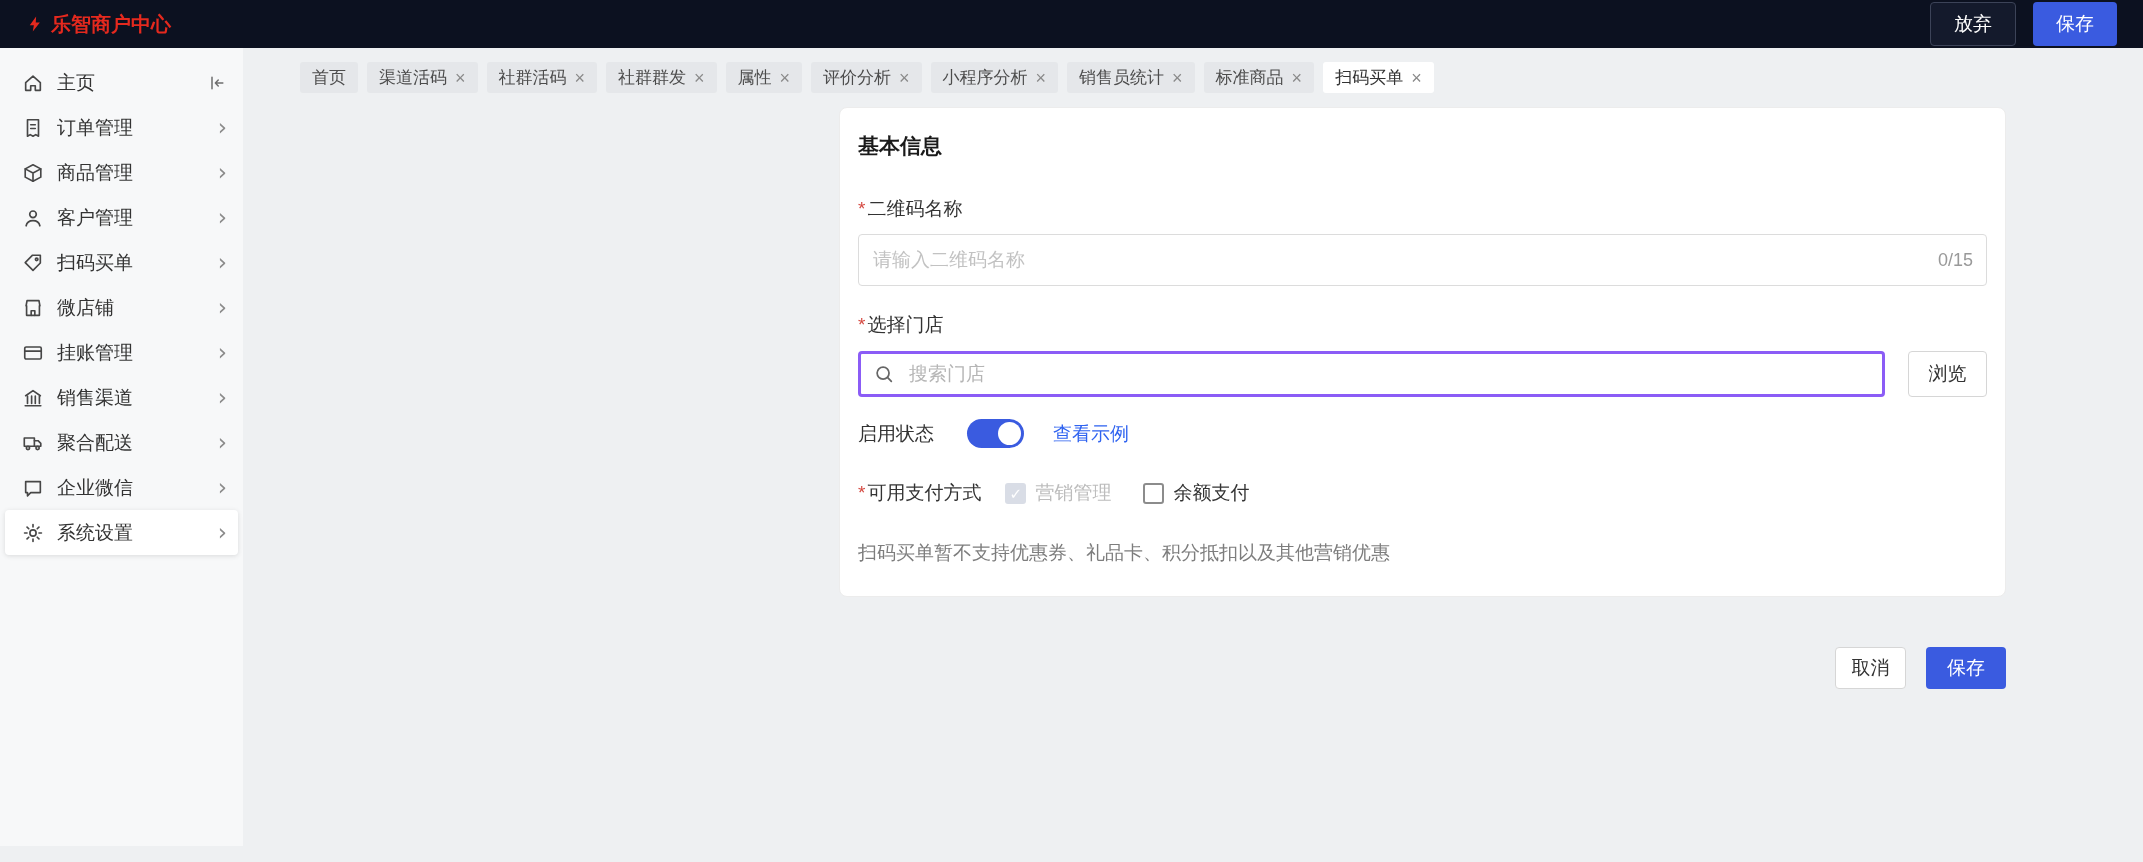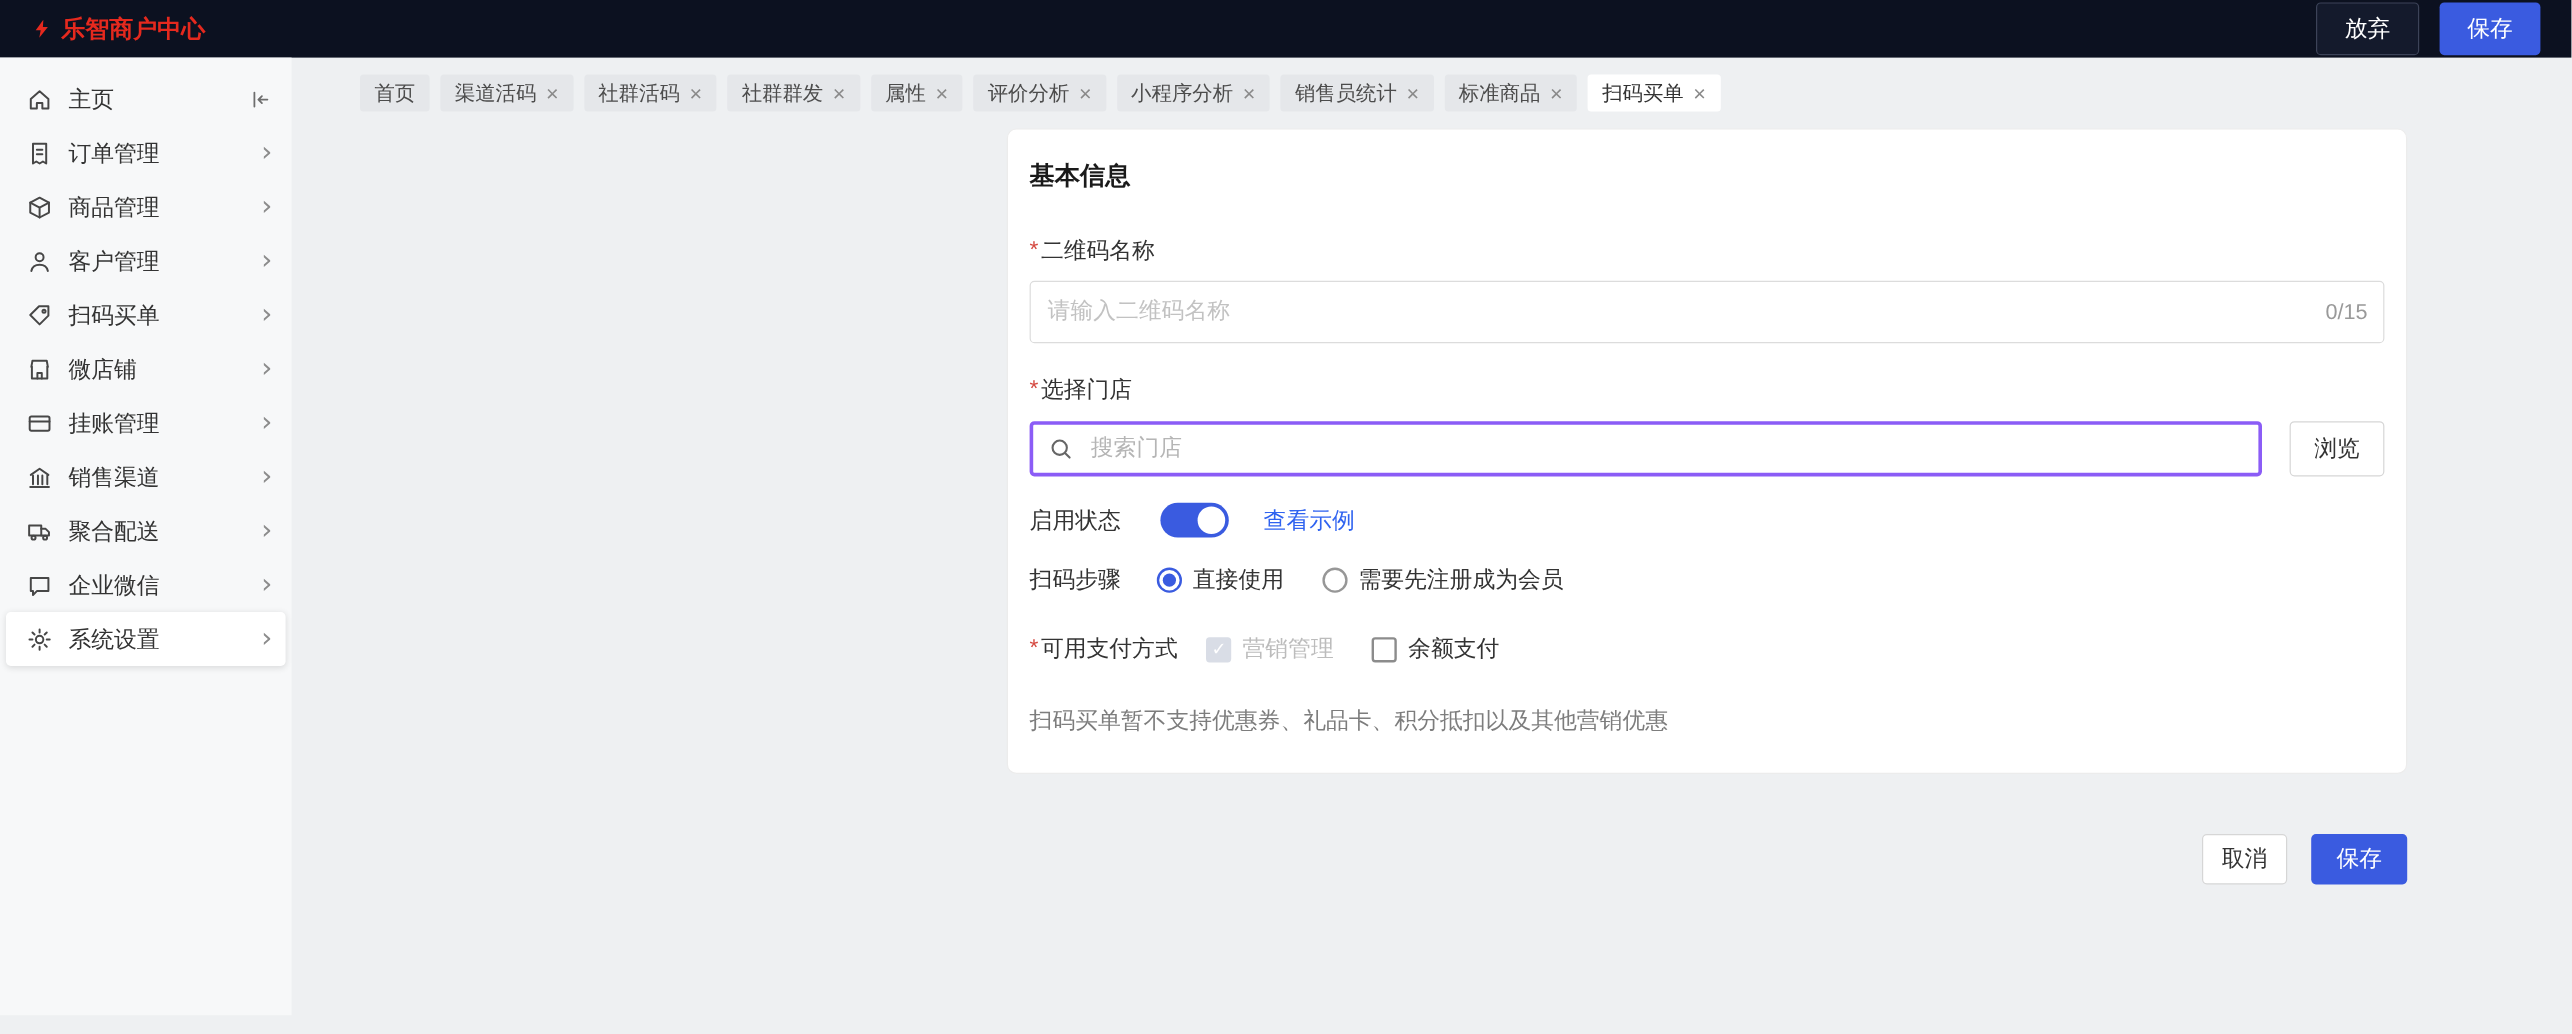--- a/index.html
+++ b/index.html
@@ -319,31 +319,20 @@
         </div>
 
         <div class="row row-status">
           <span>启用状态</span>
           <div class="toggle">
             <div class="knob"></div>
           </div>
           <span class="link">查看示例</span>
         </div>
 
-        <div class="row row-steps">
-          <span>扫码步骤</span>
-          <span class="option gap30">
-            <span class="radio checked"></span>
-            <span>直接使用</span>
-          </span>
-          <span class="option gap32">
-            <span class="radio un"></span>
-            <span>需要先注册成为会员</span>
-          </span>
-        </div>
 
         <div class="row row-payment">
           <span class="field-label" style="margin-top:0">
             <span class="star">*</span>
             <span>可用支付方式</span>
           </span>
           <span class="option gap24">
             <span class="checkbox checked-disabled">✓</span>
             <span class="muted">营销管理</span>
           </span>

